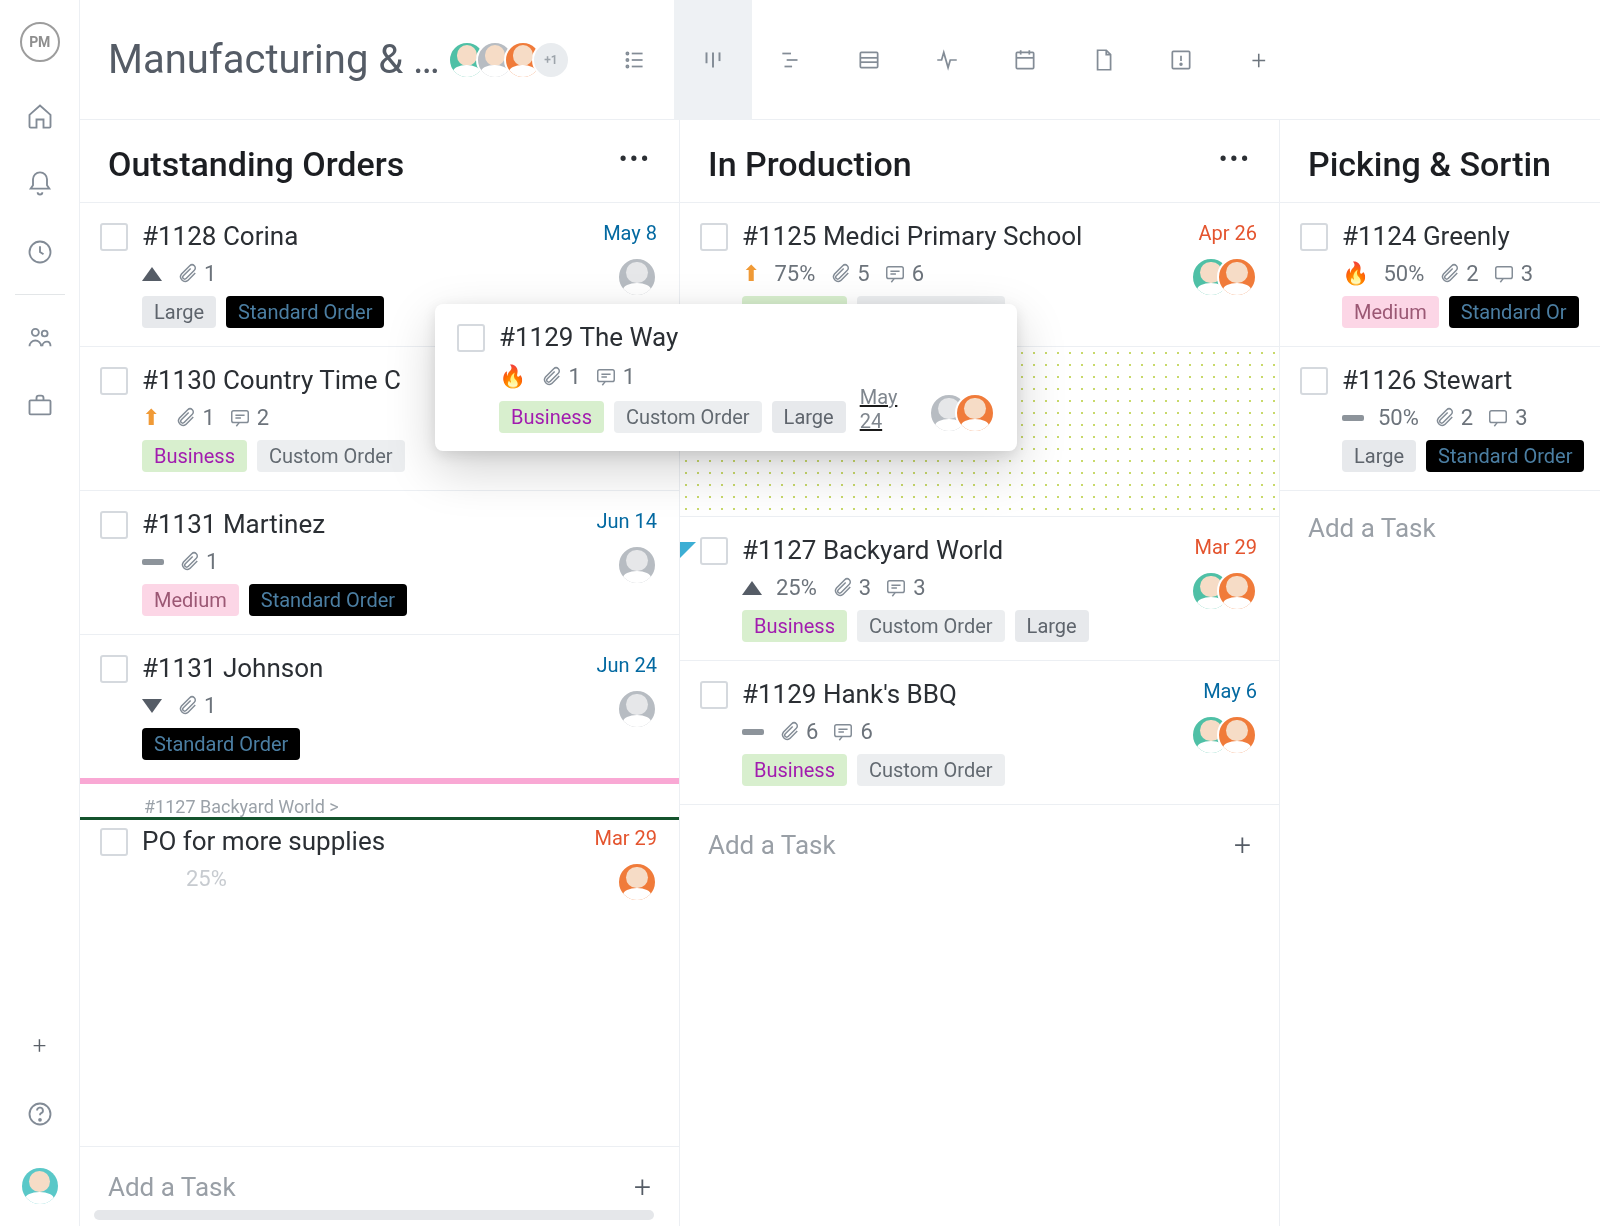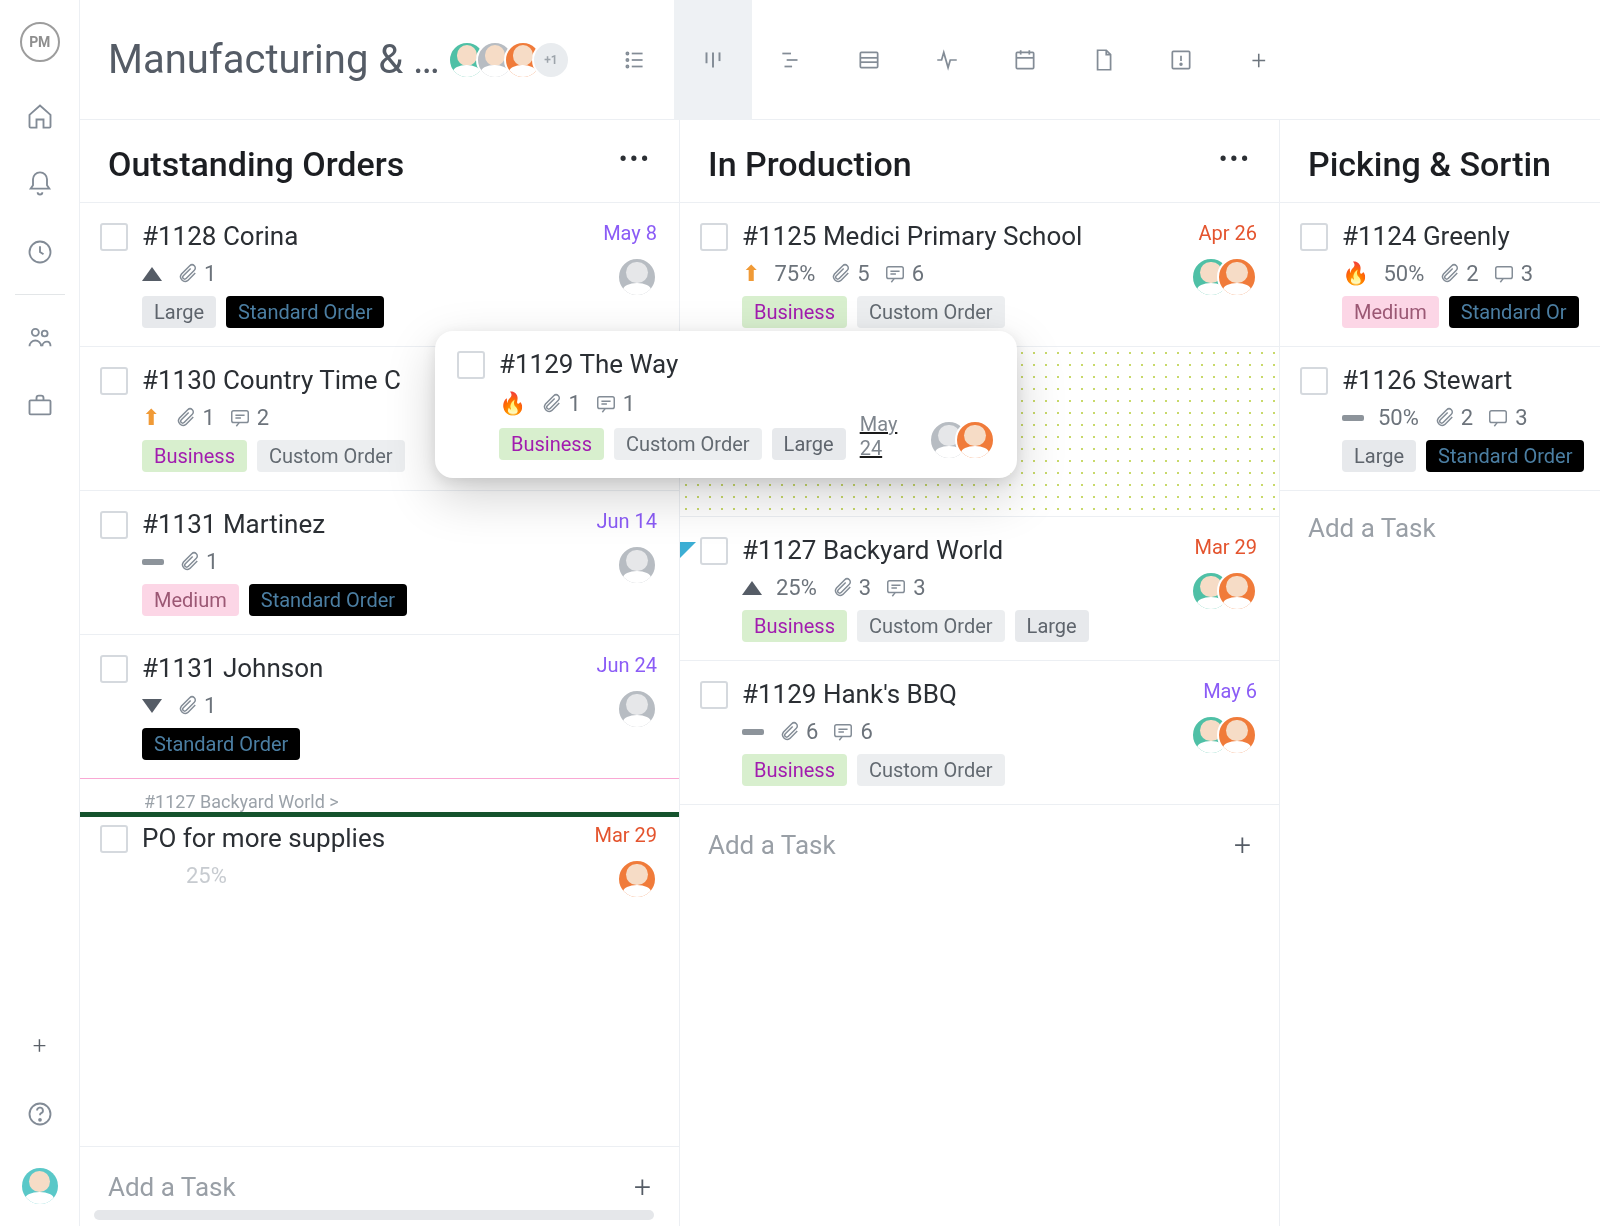--- a/index.html
+++ b/index.html
@@ -42,47 +42,47 @@
   .card .ctitle { font-size:26px; color:#2b2f34; white-space:nowrap; overflow:hidden; text-overflow:ellipsis; }
   .card .meta { display:flex; align-items:center; gap:14px; color:#6c737b; font-size:22px; }
   .card .tags { display:flex; gap:10px; flex-wrap:wrap; }
   .tag { padding:4px 12px; border-radius:4px; font-size:20px; white-space:nowrap; }
   .tag.Large    { background:#e7e9ec; color:#5e646c; }
   .tag.Medium   { background:#fcd6e6; color:#9b5874; }
   .tag.Standard { background:#000000; color:#4b7ea2; }
   .tag.Business { background:#d8efce; color:#a21caf; }
   .tag.Custom   { background:#eceef0; color:#636a71; }
   .card .right { display:flex; flex-direction:column; align-items:flex-end; gap:12px; flex:0 0 auto; }
-  .card .date { font-size:20px; color:#8b5cf6; }
+  .card .date { font-size:20px; color:#0369a1; }
   .card .date.red { color:#e4542e; }
   .card .assignees { display:flex; }
   .card .assignees .asgn { width:40px; height:40px; border-radius:50%; border:2px solid #fff; margin-left:-14px; }
   .asgn.grey   { background:#b7bcc2; }
   .asgn.green  { background:#4fc0a6; }
   .asgn.orange { background:#f07b3a; }
 
   .priority-up { width:0; height:0; border-left:10px solid transparent; border-right:10px solid transparent; border-bottom:14px solid #555c66; display:inline-block; }
   .priority-down { width:0; height:0; border-left:10px solid transparent; border-right:10px solid transparent; border-top:14px solid #555c66; display:inline-block; }
   .priority-dash { width:22px; height:6px; background:#8d949b; border-radius:2px; display:inline-block; }
   .priority-arrow-orange { color:#f09a36; font-size:22px; display:inline-flex; align-items:center; }
   .priority-fire { color:#e4542e; font-size:22px; display:inline-flex; }
 
   .metaitem { display:inline-flex; align-items:center; gap:6px; }
   .metaitem svg { width:22px; height:22px; stroke:#838c96; }
 
   .addtask { border-top:1px solid #eceff3; display:flex; align-items:center; justify-content:space-between; padding:22px 28px; font-size:26px; color:#999fa6; cursor:pointer; }
   .addtask .plussign { font-size:30px; font-weight:300; color:#555c66; }
 
   .subtask-parent { font-size:18px; color:#9ba2a9; padding:12px 22px 0 64px; }
-  .card.subtask { border-top:5px solid #14532d; padding:0 22px 18px 20px; }
+  .card.subtask { border-top:3px solid #14532d; padding:0 22px 18px 20px; }
   .card.subtask .row1 { padding-top:6px; }
   .faded { color:#c7cbd0; font-size:22px; padding-left:44px; }
 
   
-  .float-card { position:absolute; left:355px; top:211px; width:582px; background:#fff; border-radius:18px; box-shadow:0 18px 50px rgba(0,0,0,0.18), 0 4px 14px rgba(0,0,0,0.10); padding:18px 22px; z-index:50; }
+  .float-card { position:absolute; left:355px; top:184px; width:582px; background:#fff; border-radius:8px; box-shadow:0 18px 50px rgba(0,0,0,0.18), 0 4px 14px rgba(0,0,0,0.10); padding:18px 22px; z-index:50; }
   .dropzone { position:absolute; left:0; top:222px; width:600px; height:170px; background-image:radial-gradient(#c8d96a 1.5px, transparent 1.5px); background-size:12px 12px; z-index:5; }
   .corner-mark { position:absolute; left:0; top:380px; width:0; height:0; border-top:16px solid #3caed4; border-right:16px solid transparent; z-index:6; }
 
   .scrollbar { position:absolute; left:14px; bottom:6px; width:560px; height:10px; background:#e5e7ea; border-radius:5px; }
 
   
   .face::before { content:""; position:absolute; width:60%; height:60%; background:#fff; border-radius:50%; top:8%; left:20%; }
   .face::after  { content:""; position:absolute; width:80%; height:40%; background:#fff; border-radius:50% 50% 0 0; bottom:-6%; left:10%; }
   .asgn, .av, .avatar-small { position:relative; overflow:hidden; }
   .asgn.face::before, .av.face::before, .avatar-small.face::before { background:#f6dcc6; }
@@ -327,21 +327,21 @@
               </div>
               <div class="right">
                 <div class="date">Jun 24</div>
                 <div class="assignees">
                     <div class="asgn grey face"></div>
                   </div>
               </div>
             </div>
           </div>
 
-          <div class="subtask-parent" style="border-top:1px solid #f9a8d4;">#1127 Backyard World &gt;</div>
+          <div class="subtask-parent" style="border-top:6px solid #f9a8d4;">#1127 Backyard World &gt;</div>
           <div class="card subtask">
             <div class="row1">
               <div class="check"></div>
               <div class="titleblock">
                 <div class="ctitle">PO for more supplies</div>
                 <div class="faded">25%</div>
               </div>
               <div class="right">
                 <div class="date red">Mar 29</div>
                 <div class="assignees">

